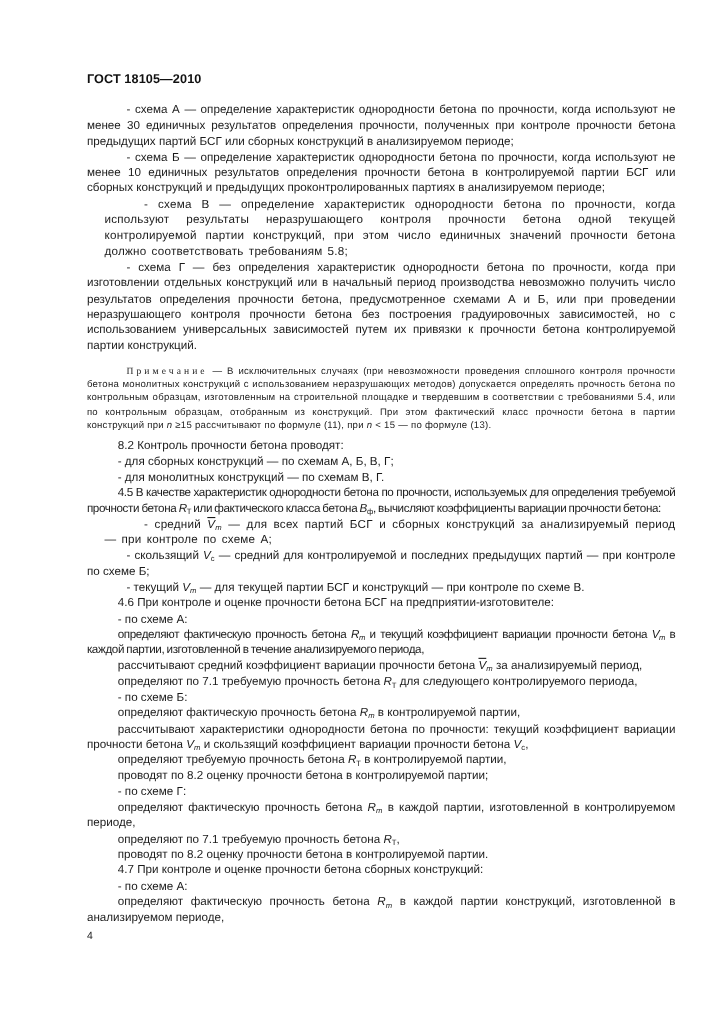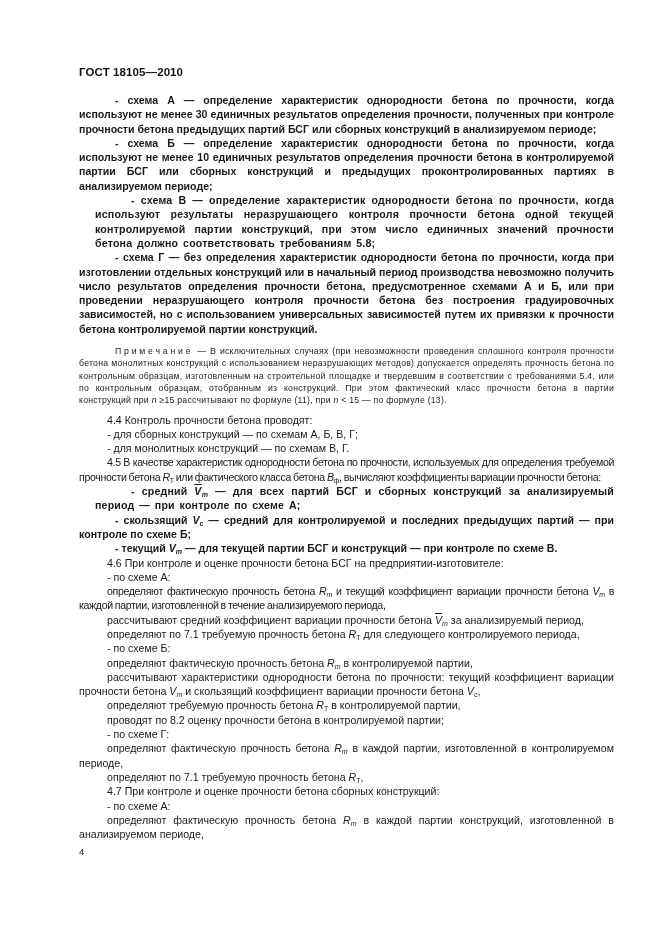--- a/index.html
+++ b/index.html
@@ -3,48 +3,48 @@
 <meta charset="utf-8">
 <style>
   html, body { margin: 0; padding: 0; background: #ffffff; }
   body { width: 661px; height: 936px; position: relative; overflow: hidden;
          font-family: "Liberation Sans", sans-serif; color: #1a1a1a; }
   .page { position: absolute; left: 0; top: 0; width: 661px; height: 936px; background: #fff; }
   .header { position: absolute; left: 79px; top: 66px; font-size: 11.5px; font-weight: bold;
             letter-spacing: 0.1px; color: #111; }
   .col { position: absolute; left: 79px; top: 93px; width: 535px; }
   .p { font-size: 10.6px; line-height: 14.3px; text-align: justify; margin: 0; }
-  .p.ind { text-indent: 36px; font-weight: bold; }
+  .p.ind { text-indent: 36px; }
   .p.ind2 { text-indent: 28px; }
   .p.wide { letter-spacing: 0.2px; word-spacing: 1.6px; margin-left: 16px; }
   .p.tight { letter-spacing: -0.35px; word-spacing: -0.5px; }
   .note { font-size: 8.7px; line-height: 12.3px; text-align: justify; margin: 9px 0 6px 0;
           letter-spacing: 0.25px; color: #222; text-indent: 36px; }
-  .spaced { letter-spacing: 2.8px; }
+  .spaced { letter-spacing: 2.8px; font-family: Liberation Serif, serif; }
   i { font-style: italic; }
   sub { font-size: 7px; vertical-align: -2px; line-height: 0; }
   .ov { text-decoration: overline; }
   .pageno { position: absolute; left: 79px; top: 846px; font-size: 9.5px; color: #222; }
 </style>
 </head>
 <body>
 
 <div class="page">
   <div class="header">ГОСТ 18105—2010</div>
 
   <div class="col">
     <p class="p ind">- схема А — определение характеристик однородности бетона по прочности, когда используют не менее 30 единичных результатов определения прочности, полученных при контроле прочности бетона предыдущих партий БСГ или сборных конструкций в анализируемом периоде;</p>
     <p class="p ind">- схема Б — определение характеристик однородности бетона по прочности, когда используют не менее 10 единичных результатов определения прочности бетона в контролируемой партии БСГ или сборных конструкций и предыдущих проконтролированных партиях в анализируемом периоде;</p>
     <p class="p ind wide">- схема В — определение характеристик однородности бетона по прочности, когда используют результаты неразрушающего контроля прочности бетона одной текущей контролируемой партии конструкций, при этом число единичных значений прочности бетона должно соответствовать требованиям 5.8;</p>
     <p class="p ind">- схема Г — без определения характеристик однородности бетона по прочности, когда при изготовлении отдельных конструкций или в начальный период производства невозможно получить число результатов определения прочности бетона, предусмотренное схемами А и Б, или при проведении неразрушающего контроля прочности бетона без построения градуировочных зависимостей, но с использованием универсальных зависимостей путем их привязки к прочности бетона контролируемой партии конструкций.</p>
 
     <p class="note"><span class="spaced">Примечание</span><span> — В исключительных случаях (при невозможности проведения сплошного контроля прочности бетона монолитных конструкций с использованием неразрушающих методов) допускается определять прочность бетона по контрольным образцам, изготовленным на строительной площадке и твердевшим в соответствии с требованиями 5.4, или по контрольным образцам, отобранным из конструкций. При этом фактический класс прочности бетона в партии конструкций при </span><i>n</i><span> ≥15 рассчитывают по формуле (11), при </span><i>n</i><span> &lt; 15 — по формуле (13).</span></p>
 
     <div style="padding-left:28px;">
-      <p class="p">4.4  Контроль прочности бетона проводят:</p>
+      <p class="p">8.2  Контроль прочности бетона проводят:</p>
       <p class="p">- для сборных конструкций — по схемам А, Б, В, Г;</p>
       <p class="p">- для монолитных конструкций — по схемам В, Г.</p>
     </div>
 
     <div>
       <p class="p ind2 tight"><span>4.5  В качестве характеристик однородности бетона по прочности, используемых для определения требуемой прочности бетона </span><i>R</i><sub>Т</sub><span> или фактического класса бетона </span><i>B</i><sub>ф</sub><span>, вычисляют коэффициенты вариации прочности бетона:</span></p>
       <p class="p ind wide"><span>- средний  </span><i class="ov">V</i><sub><i>m</i></sub><span>  — для  всех партий БСГ и сборных конструкций за анализируемый период — при контроле по схеме А;</span></p>
       <p class="p ind"><span>- скользящий </span><i>V</i><sub>c</sub><span> — средний для контролируемой и последних предыдущих партий — при контроле по схеме Б;</span></p>
       <p class="p ind"><span>- текущий </span><i>V</i><sub><i>m</i></sub><span> — для текущей партии БСГ и конструкций — при контроле по схеме В.</span></p>
     </div>
@@ -56,20 +56,21 @@
       <p class="p ind2"><span>рассчитывают средний коэффициент вариации прочности бетона  </span><i class="ov">V</i><sub><i>m</i></sub><span>  за анализируемый период,</span></p>
       <p class="p ind2"><span>определяют по 7.1 требуемую прочность бетона </span><i>R</i><sub>Т</sub><span> для следующего контролируемого периода,</span></p>
       <p class="p ind2">- по схеме Б:</p>
       <p class="p ind2"><span>определяют фактическую прочность бетона </span><i>R</i><sub><i>m</i></sub><span> в контролируемой партии,</span></p>
       <p class="p ind2"><span>рассчитывают характеристики однородности бетона по прочности: текущий коэффициент вариации прочности бетона </span><i>V</i><sub><i>m</i></sub><span> и скользящий коэффициент вариации прочности бетона </span><i>V</i><sub>c</sub><span>,</span></p>
       <p class="p ind2"><span>определяют требуемую прочность бетона </span><i>R</i><sub>Т</sub><span>  в контролируемой партии,</span></p>
       <p class="p ind2">проводят по 8.2 оценку прочности бетона в контролируемой партии;</p>
       <p class="p ind2">- по схеме Г:</p>
       <p class="p ind2"><span>определяют фактическую прочность бетона </span><i>R</i><sub><i>m</i></sub><span> в каждой партии, изготовленной в контролируемом периоде,</span></p>
       <p class="p ind2"><span>определяют по 7.1 требуемую прочность бетона </span><i>R</i><sub>Т</sub><span>,</span></p>
+      <p class="p ind2">проводят по 8.2 оценку прочности бетона в контролируемой партии.</p>
     </div>
 
     <div>
       <p class="p ind2">4.7  При контроле и оценке прочности бетона сборных конструкций:</p>
       <p class="p ind2">- по схеме А:</p>
       <p class="p ind2"><span>определяют фактическую прочность бетона </span><i>R</i><sub><i>m</i></sub><span> в каждой партии конструкций, изготовленной в анализируемом периоде,</span></p>
     </div>
   </div>
 
   <div class="pageno">4</div>

